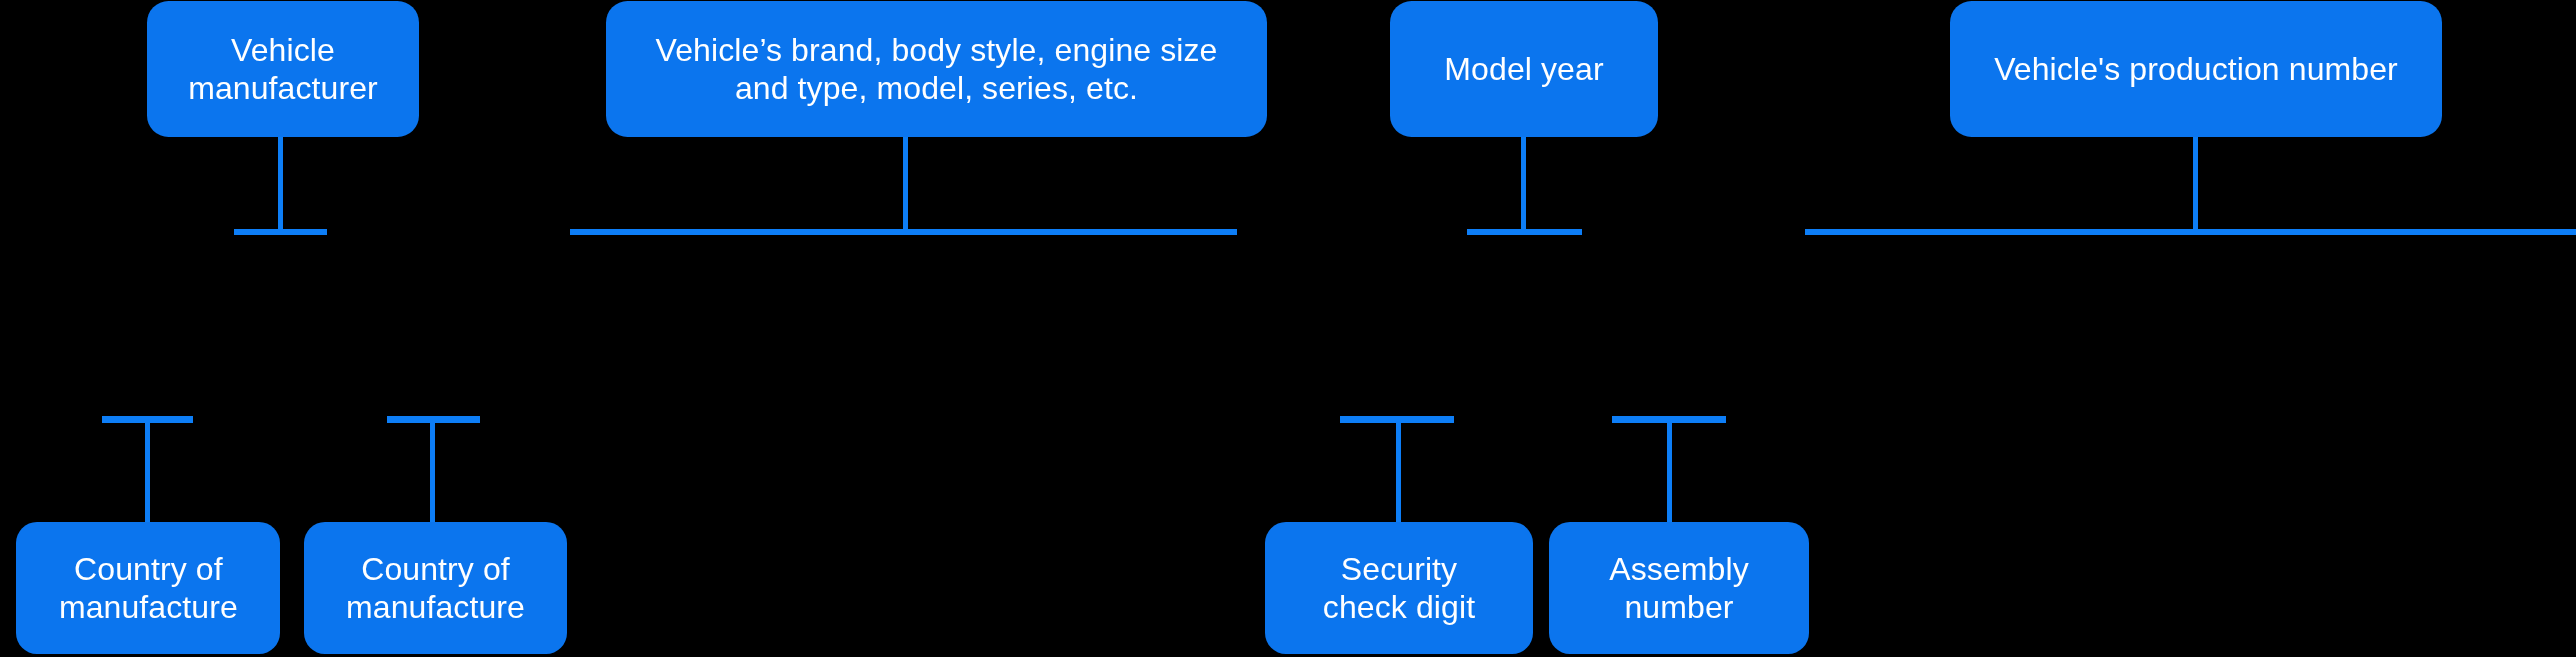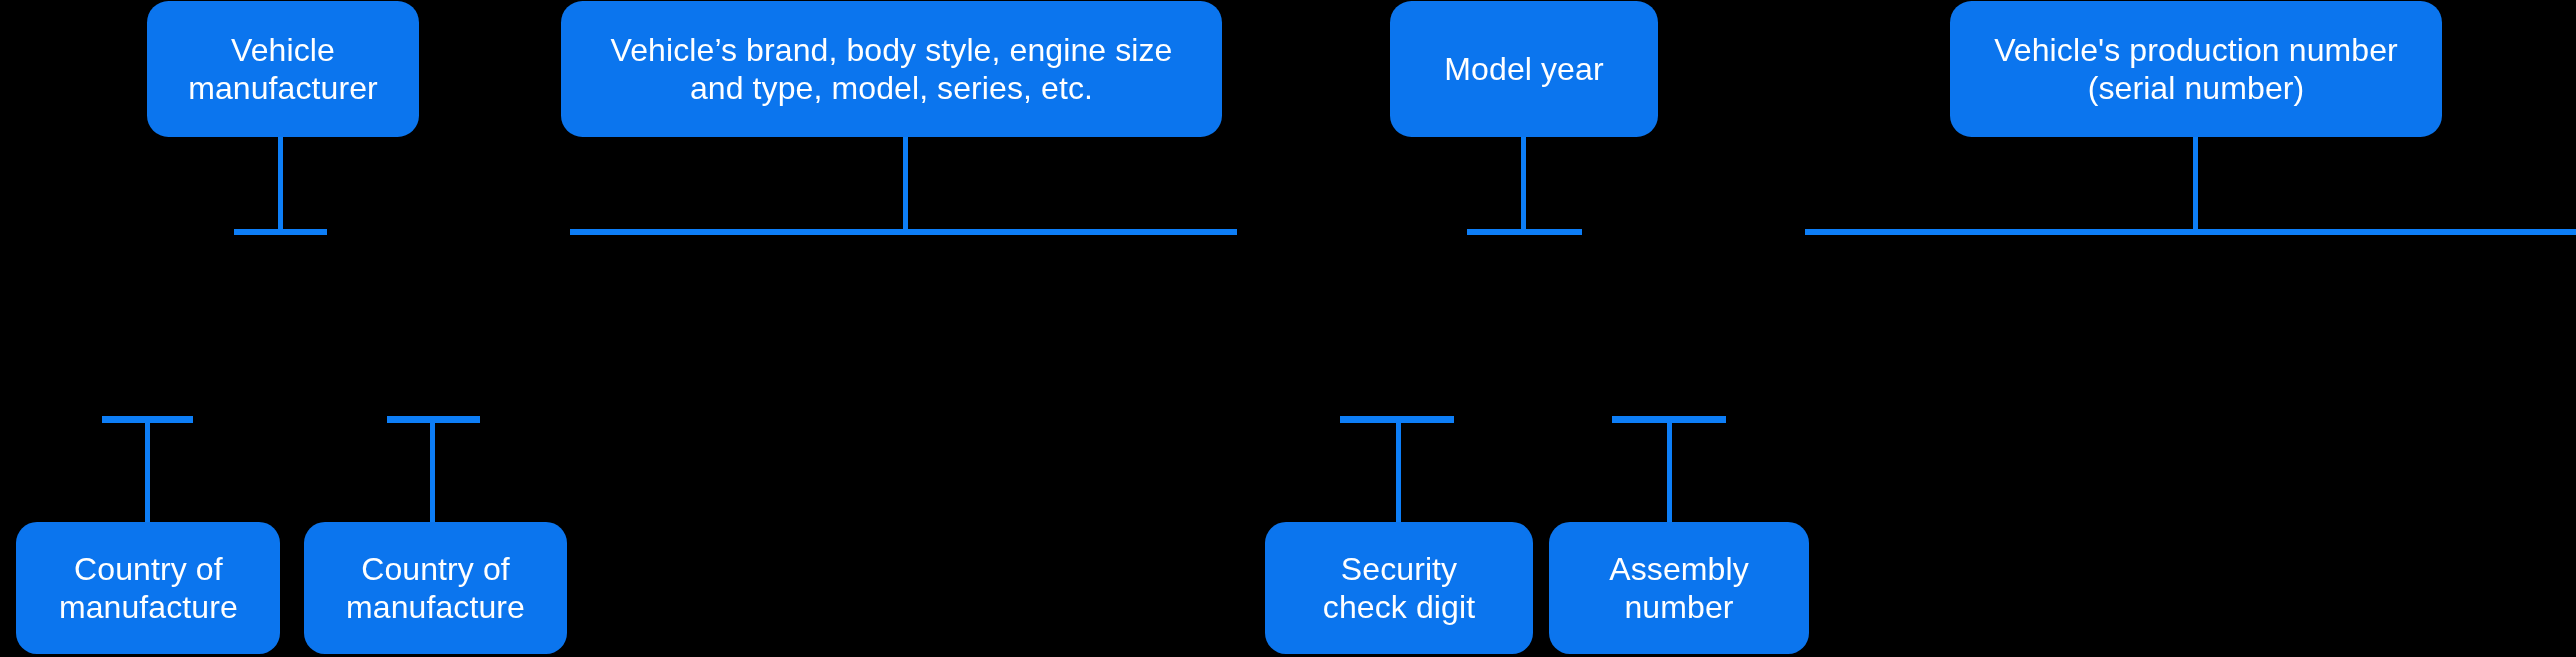--- a/index.html
+++ b/index.html
@@ -36,21 +36,21 @@
   .node span { display: block; white-space: nowrap; }
   .vline, .hbar {
     position: absolute;
     background: var(--connector, #0d7ef7);
   }
   .vline { width: 5.4px; }
 
   
   .n-top { top: 1.3px; height: 136px; }
   .n1 { left: 134px;  width: 272px; }
-  .n2 { left: 548px;  width: 661px; }
+  .n2 { left: 593px;  width: 661px; }
   .n3 { left: 1377px; width: 268px; }
   .n4 { left: 1937px; width: 492px; text-align: center; }
 
   
   .v-top { top: 137px; height: 98px; }
   .v1 { left: 265px; }
   .v2 { left: 890px; }
   .v3 { left: 1508px; }
   .v4 { left: 2180px; }
   .h-top { top: 229px; height: 6px; }
@@ -89,21 +89,20 @@
   </div>
   <div class="node n-top n2">
     <span>Vehicle’s brand, body style, engine size</span>
     <span>and type, model, series, etc.</span>
   </div>
   <div class="node n-top n3">
     <span>Model year</span>
   </div>
   <div class="node n-top n4">
     <span>Vehicle's production number</span>
-    <span>(serial number)</span>
   </div>
 
   <div class="vline v-top v1"></div>
   <div class="hbar h-top h1"></div>
   <div class="vline v-top v2"></div>
   <div class="hbar h-top h2"></div>
   <div class="vline v-top v3"></div>
   <div class="hbar h-top h3"></div>
   <div class="vline v-top v4"></div>
   <div class="hbar h-top h4"></div>

